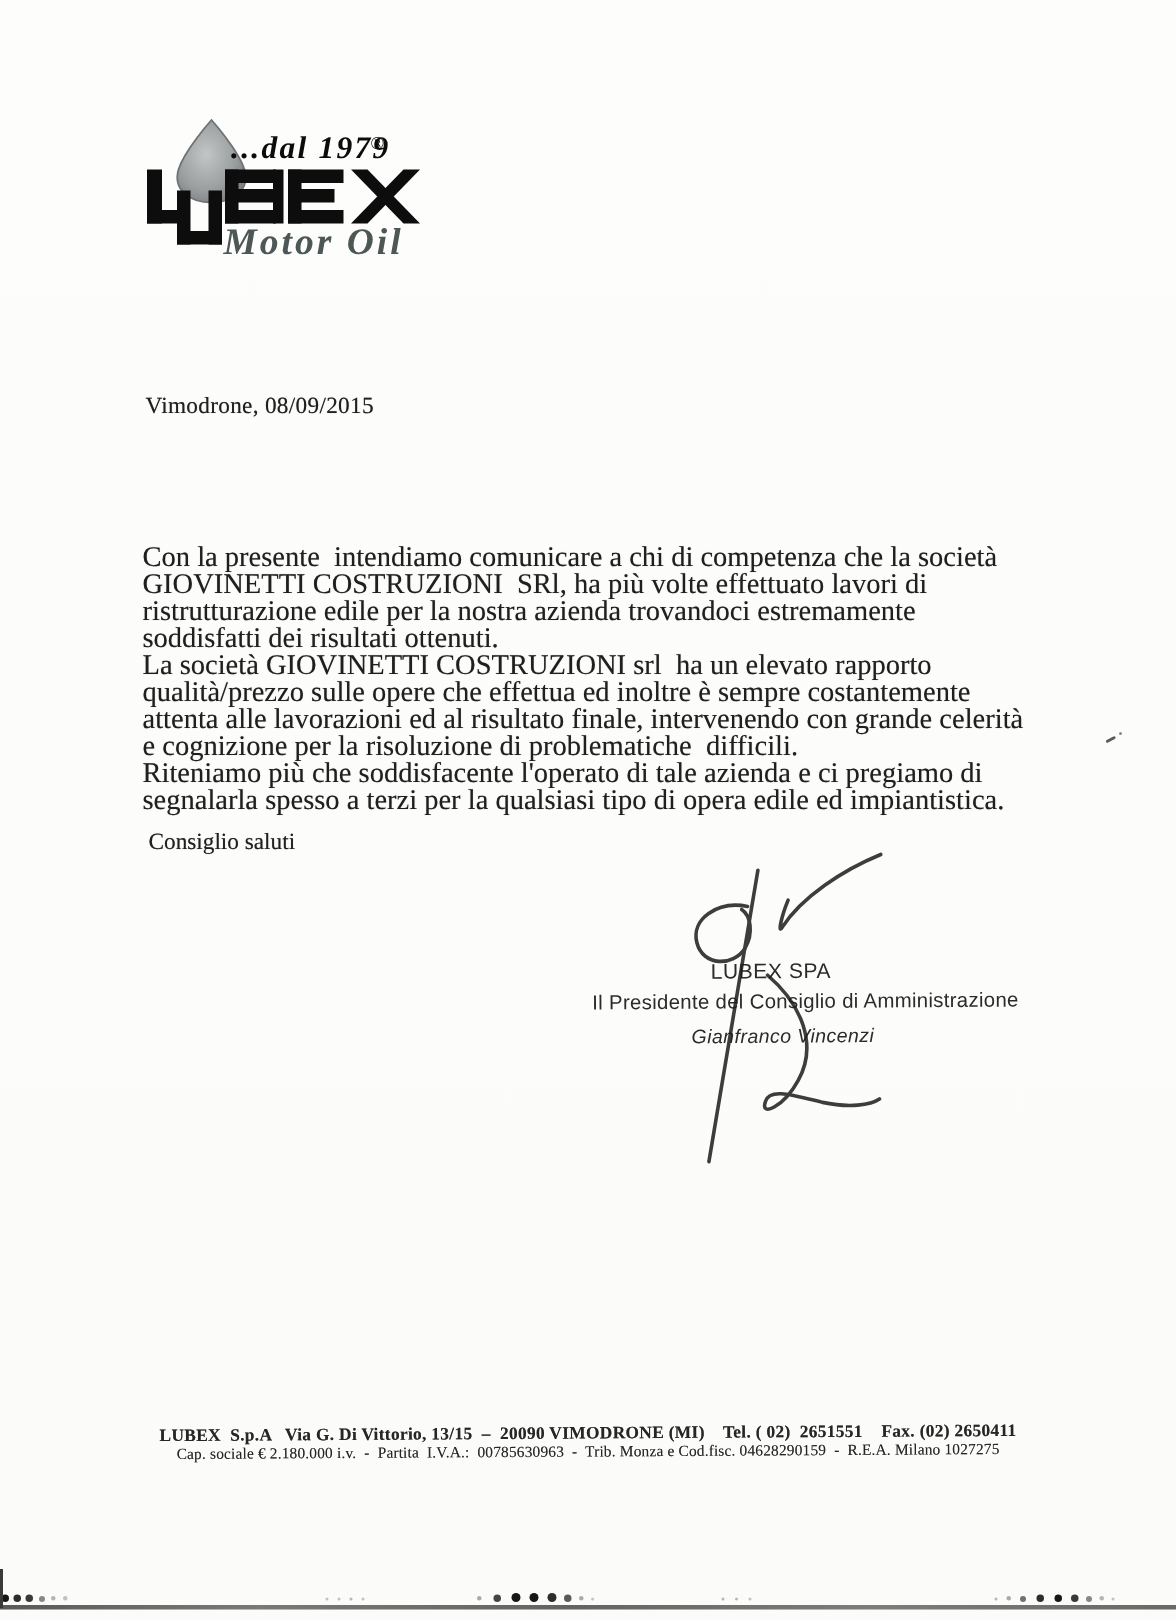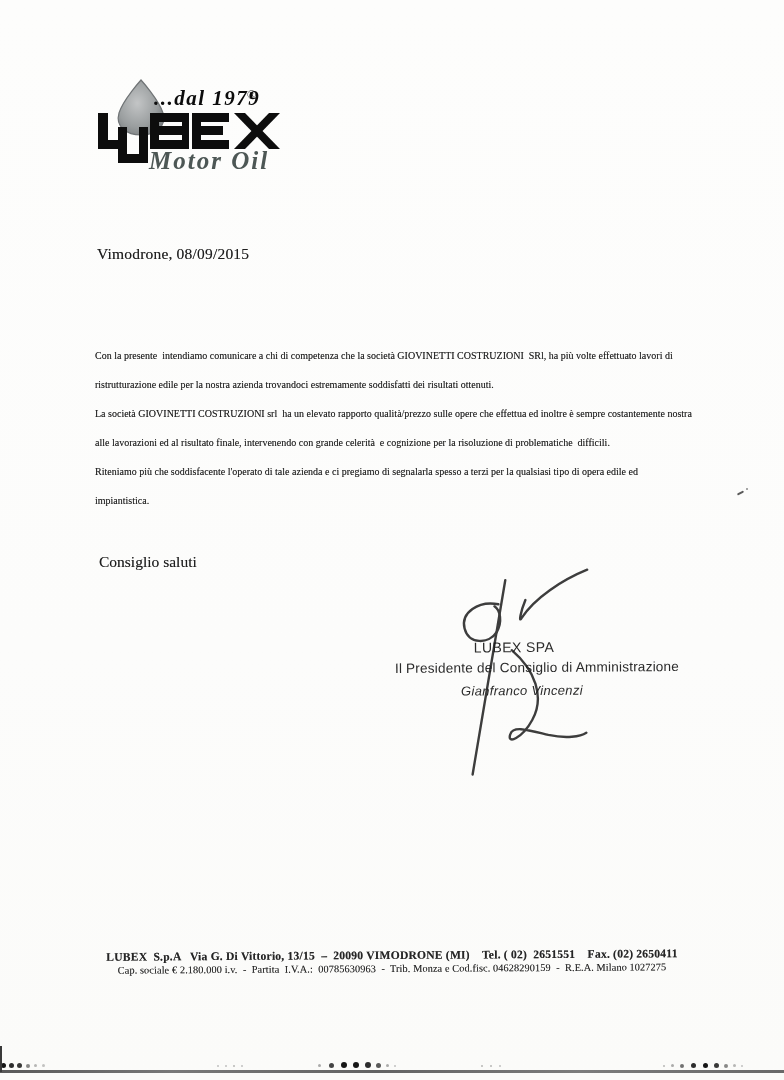--- a/index.html
+++ b/index.html
@@ -14,32 +14,32 @@
     color: #1f1f1f;
     padding-left: 47px;
   }
   .abs { position: absolute; }
 
   
   .logo-svg { left: 98px; top: 72px; width: 190px; height: 118px; }
 
   
   .dateline {
-    left: 97px; top: 245px;
+    left: 97px; top: 262px;
     font-size: 15.5px; letter-spacing: .2px;
     text-shadow: 0 0 .5px rgba(30,30,30,.55);
   }
   .subject {
     left: 97px; top: 299px;
     font-size: 15.5px; letter-spacing: .6px;
     text-shadow: 0 0 .5px rgba(30,30,30,.55);
   }
   .body-block {
-    left: 95px; top: 341px; width: 598px;
-    font-size: 10px; line-height: 29px;
+    left: 95px; top: 363px; width: 598px;
+    font-size: 19px; line-height: 18px;
     text-shadow: 0 0 .5px rgba(30,30,30,.5);
   }
   .body-block p { margin: 0; white-space: pre-wrap; }
   .closing {
     left: 99px; top: 553px;
     font-size: 15.5px;
     text-shadow: 0 0 .5px rgba(30,30,30,.5);
   }
 
   
@@ -130,21 +130,21 @@
     </g>
 
     <text x="51" y="97" font-family="Liberation Serif, serif" font-size="25" font-style="italic" font-weight="bold" letter-spacing="2" fill="#4d5755">Motor Oil</text>
   </svg>
 
   <div class="abs dateline">Vimodrone, 08/09/2015</div>
 
 
   <div class="abs body-block">
     <p>Con la presente  intendiamo comunicare a chi di competenza che la società GIOVINETTI COSTRUZIONI  SRl, ha più volte effettuato lavori di ristrutturazione edile per la nostra azienda trovandoci estremamente soddisfatti dei risultati ottenuti.</p>
-    <p>La società GIOVINETTI COSTRUZIONI srl  ha un elevato rapporto qualità/prezzo sulle opere che effettua ed inoltre è sempre costantemente nostra alle lavorazioni ed al risultato finale, intervenendo con grande celerità  e cognizione per la risoluzione di problematiche  difficili.</p>
+    <p>La società GIOVINETTI COSTRUZIONI srl  ha un elevato rapporto qualità/prezzo sulle opere che effettua ed inoltre è sempre costantemente attenta alle lavorazioni ed al risultato finale, intervenendo con grande celerità  e cognizione per la risoluzione di problematiche  difficili.</p>
     <p>Riteniamo più che soddisfacente l'operato di tale azienda e ci pregiamo di segnalarla spesso a terzi per la qualsiasi tipo di opera edile ed impiantistica.</p>
   </div>
 
   <div class="abs closing">Consiglio saluti</div>
 
   <div class="abs sig-block">
     <div class="abs sig-company">LUBEX SPA</div>
     <div class="abs sig-role">Il Presidente del Consiglio di Amministrazione</div>
     <div class="abs sig-name">Gianfranco Vincenzi</div>
 

